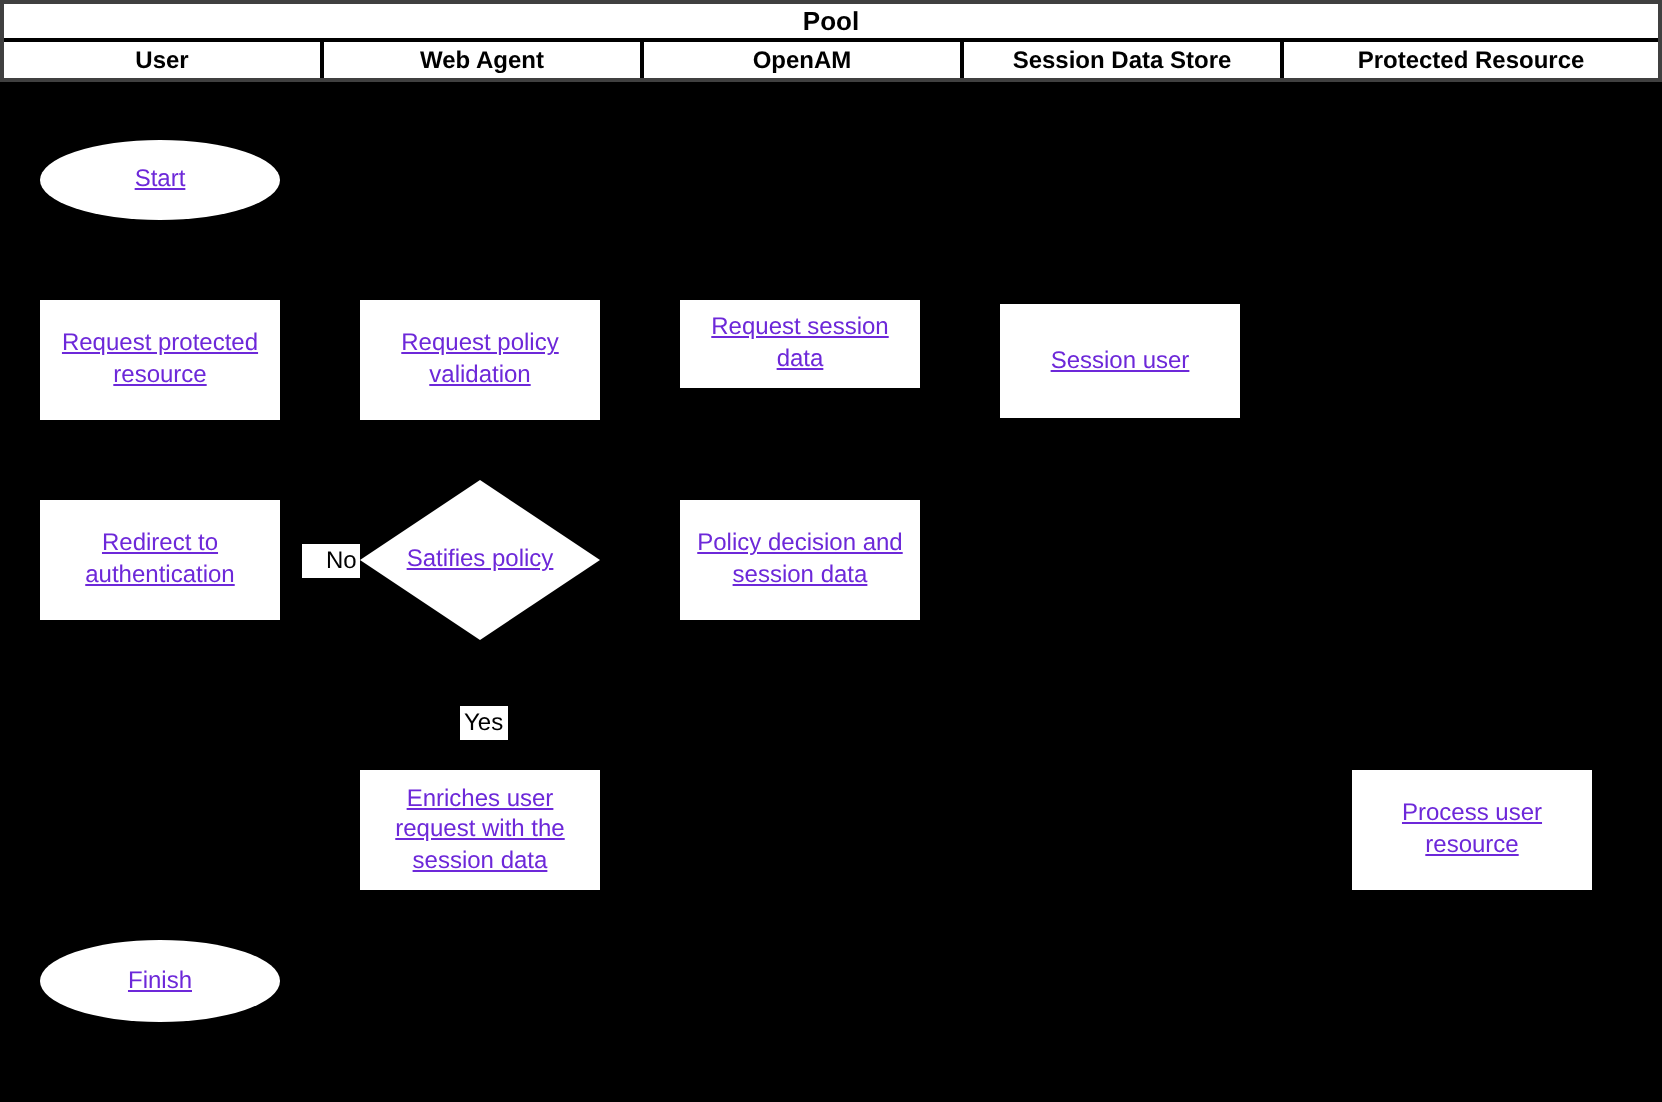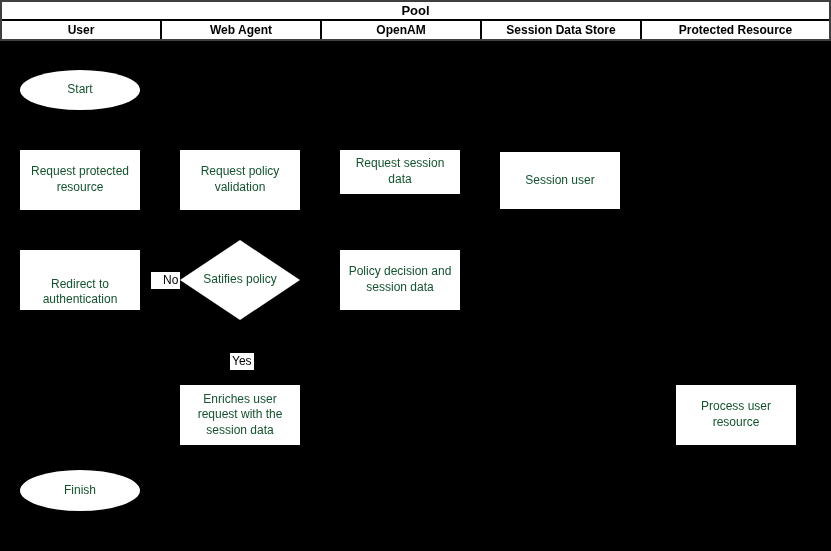--- a/index.html
+++ b/index.html
@@ -42,42 +42,43 @@
   .lane-cell:nth-child(1) { width: 160px; }
   .lane-cell:nth-child(2) { width: 160px; }
   .lane-cell:nth-child(3) { width: 160px; }
   .lane-cell:nth-child(4) { width: 160px; }
   .lane-cell:nth-child(5) { flex: 1; border-right: none; }
 
   
   .node {
     position: absolute;
     background: #ffffff;
-    color: #14532d;
+    color: #6d28d9;
     display: flex;
     align-items: center;
     justify-content: center;
     text-align: center;
     font-size: 12px;
     line-height: 1.3;
     box-sizing: border-box;
     padding: 2px 4px;
+    text-decoration: underline;
   }
   .ellipse { border-radius: 50%; }
   .diamond {
     clip-path: polygon(50% 0%, 100% 50%, 50% 100%, 0% 50%);
     padding: 0;
   }
 
   #node-start            { left: 20px;  top: 70px;  width: 120px; height: 40px; }
   #node-req-protected    { left: 20px;  top: 150px; width: 120px; height: 60px; }
   #node-req-policy       { left: 180px; top: 150px; width: 120px; height: 60px; }
   #node-req-session      { left: 340px; top: 150px; width: 120px; height: 44px; }
   #node-session-data     { left: 500px; top: 152px; width: 120px; height: 57px; }
-  #node-redirect         { left: 20px;  top: 250px; width: 120px; height: 60px; align-items: flex-end; }
+  #node-redirect         { left: 20px;  top: 250px; width: 120px; height: 60px; }
   #node-satisfies        { left: 180px; top: 240px; width: 120px; height: 80px; }
   #node-policy-decision  { left: 340px; top: 250px; width: 120px; height: 60px; }
   #node-enriches         { left: 180px; top: 385px; width: 120px; height: 60px; }
   #node-process          { left: 676px; top: 385px; width: 120px; height: 60px; }
   #node-finish           { left: 20px;  top: 470px; width: 120px; height: 41px; }
 
   
   .edge-label {
     position: absolute;
     background: #ffffff;

